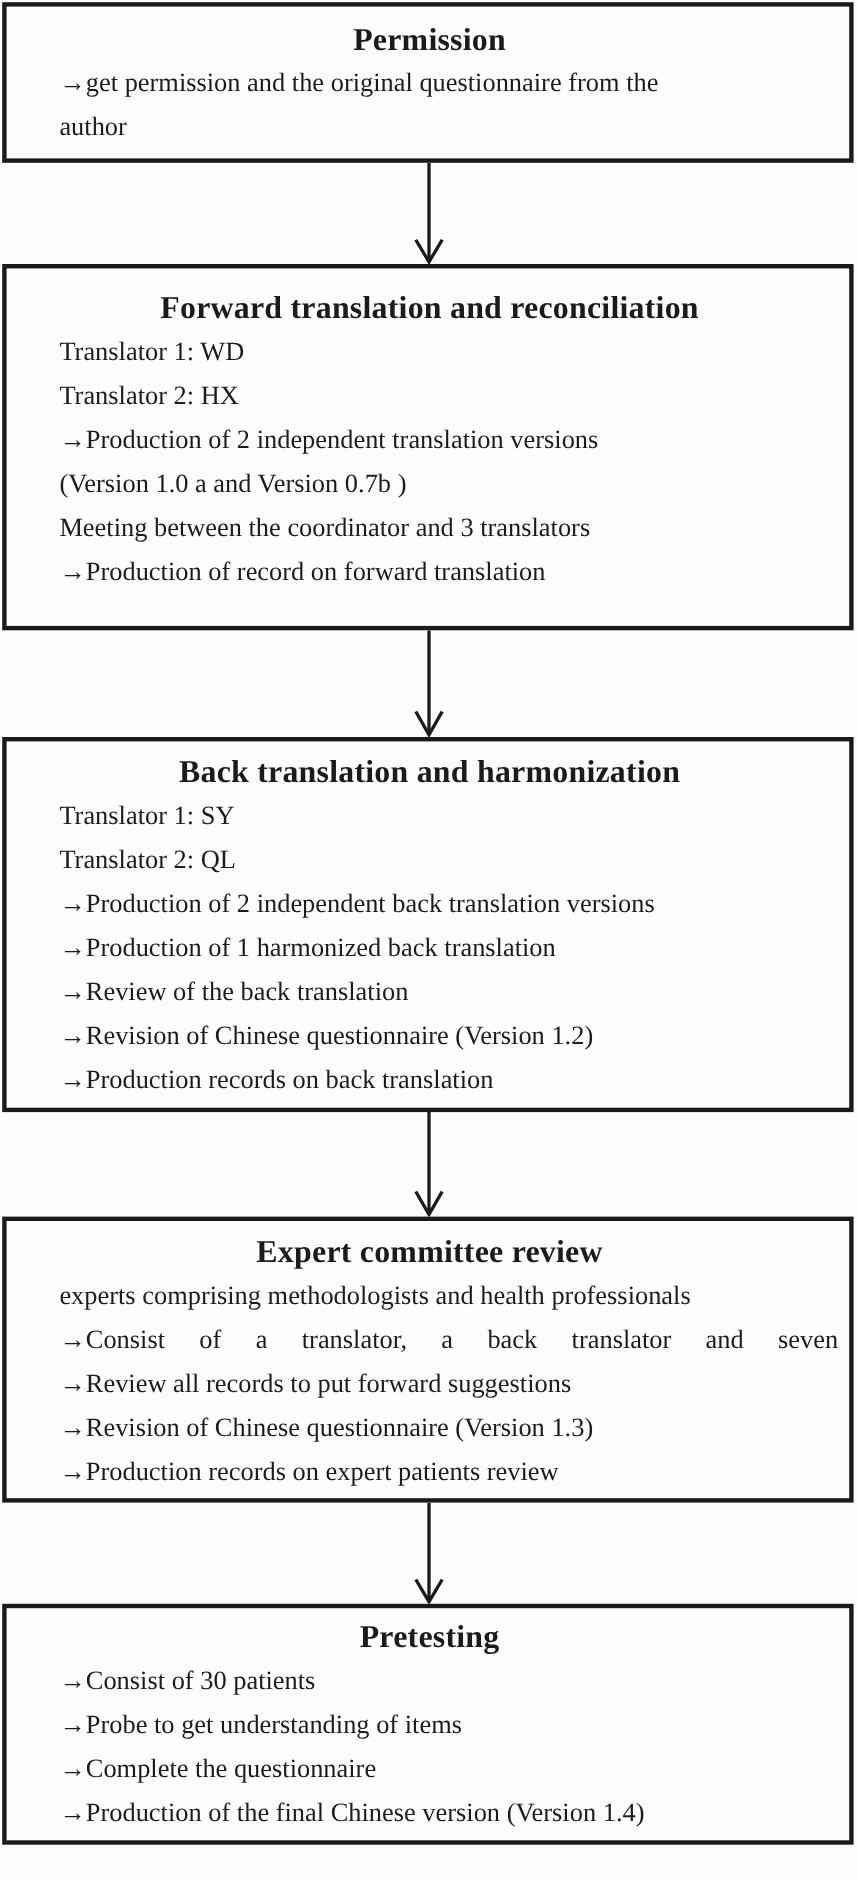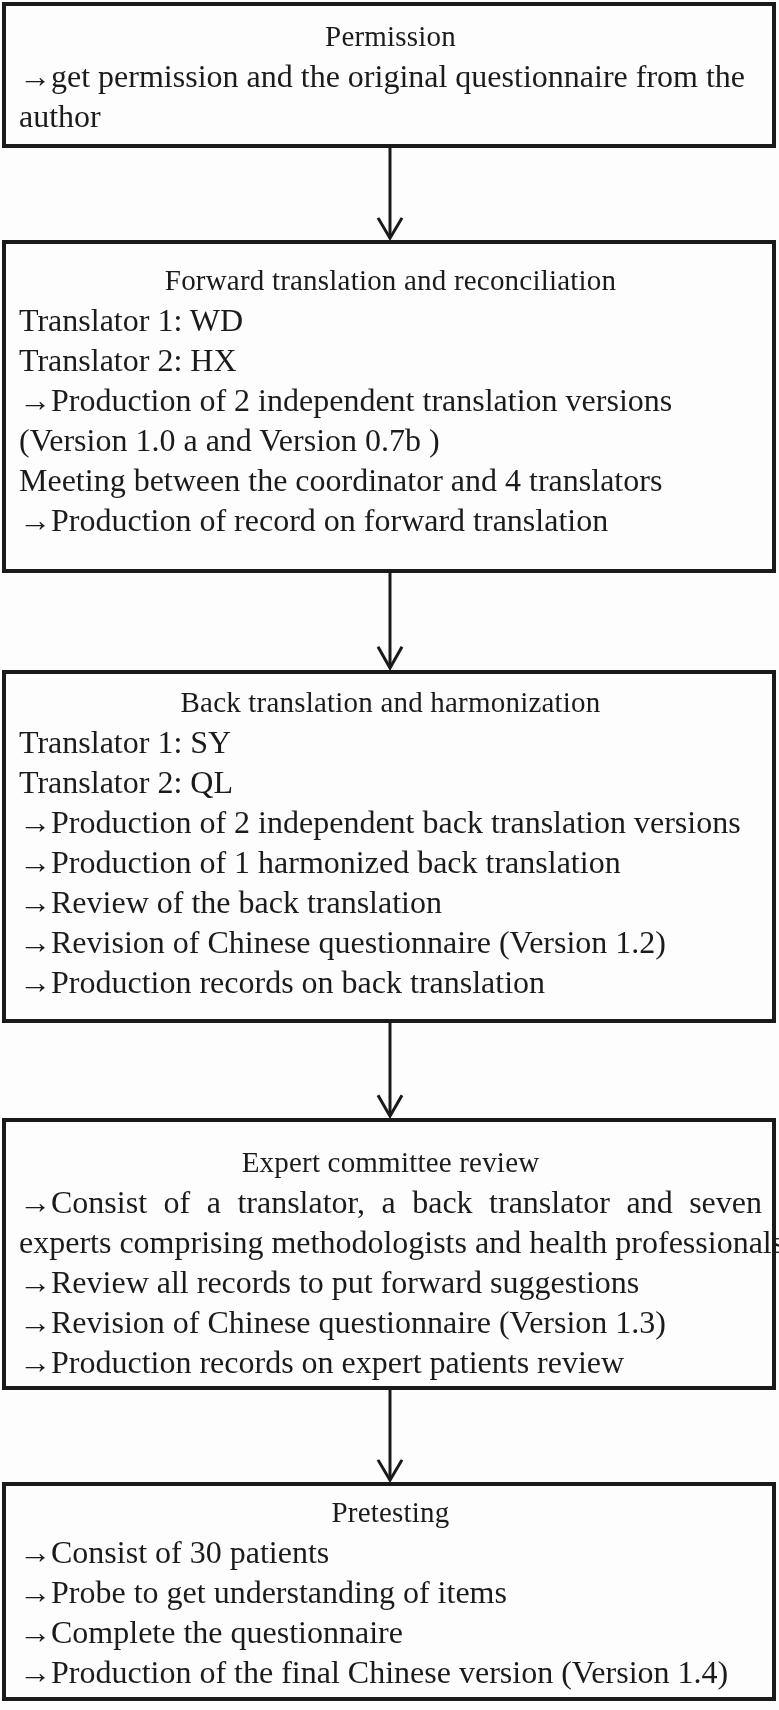--- a/index.html
+++ b/index.html
@@ -19,36 +19,37 @@
   .box{
     box-sizing:border-box;
     margin:0 3px 0 2px;
     border:4px solid var(--border-color);
     background:var(--bg-color);
     padding-left:13px;
     padding-right:10px;
   }
   .box.b1{padding-top:10px;padding-bottom:8px;}
   .box.b2{padding-top:16px;padding-bottom:29px;}
-  .box.b3{padding-top:8px;padding-bottom:17px;}
-  .box.b4{padding-top:20px;padding-bottom:4px;}
+  .box.b3{padding-top:8px;padding-bottom:5px;}
+  .box.b4{padding-top:8px;padding-bottom:4px;}
   .box.b5{padding-top:6px;padding-bottom:5px;}
   .title{
-    font-weight:normal;
+    font-weight:bold;
     text-align:center;
     font-size:29px;
     line-height:40px;
     letter-spacing:0.2px;
     white-space:nowrap;
   }
   .line{
-    font-size:32px;
+    font-size:24px;
     line-height:40px;
     text-align:left;
     white-space:nowrap;
+    margin-left:35px;
   }
   .line.stretch{
     white-space:normal;
     text-align:justify;
     text-align-last:justify;
   }
   .gap{
     position:relative;
     width:100%;
   }
@@ -81,21 +82,21 @@
       <polyline points="5,76 17,98 29,76" fill="none" stroke="#1a1a1a" stroke-width="3"></polyline>
     </svg>
   </div>
 
   <section class="box b2">
     <div class="title">Forward translation and reconciliation</div>
     <div class="line">Translator 1: WD</div>
     <div class="line">Translator 2: HX</div>
     <div class="line">→Production of 2 independent translation versions</div>
     <div class="line">(Version 1.0 a and Version 0.7b )</div>
-    <div class="line">Meeting between the coordinator and 4 translators</div>
+    <div class="line">Meeting between the coordinator and 3 translators</div>
     <div class="line">→Production of record on forward translation</div>
   </section>
 
   <div class="gap g2">
     <svg viewBox="0 0 34 100" preserveAspectRatio="none">
       <line x1="17" y1="0" x2="17" y2="97" stroke="#1a1a1a" stroke-width="3"></line>
       <polyline points="5,76 17,98 29,76" fill="none" stroke="#1a1a1a" stroke-width="3"></polyline>
     </svg>
   </div>
 
@@ -112,22 +113,22 @@
 
   <div class="gap g3">
     <svg viewBox="0 0 34 100" preserveAspectRatio="none">
       <line x1="17" y1="0" x2="17" y2="97" stroke="#1a1a1a" stroke-width="3"></line>
       <polyline points="5,76 17,98 29,76" fill="none" stroke="#1a1a1a" stroke-width="3"></polyline>
     </svg>
   </div>
 
   <section class="box b4">
     <div class="title">Expert committee review</div>
+    <div class="line">experts comprising methodologists and health professionals</div>
     <div class="line stretch">→Consist of a translator, a back translator and seven</div>
-    <div class="line">experts comprising methodologists and health professionals</div>
     <div class="line">→Review all records to put forward suggestions</div>
     <div class="line">→Revision of Chinese questionnaire (Version 1.3)</div>
     <div class="line">→Production records on expert patients review</div>
   </section>
 
   <div class="gap g4">
     <svg viewBox="0 0 34 100" preserveAspectRatio="none">
       <line x1="17" y1="0" x2="17" y2="97" stroke="#1a1a1a" stroke-width="3"></line>
       <polyline points="5,76 17,98 29,76" fill="none" stroke="#1a1a1a" stroke-width="3"></polyline>
     </svg>

